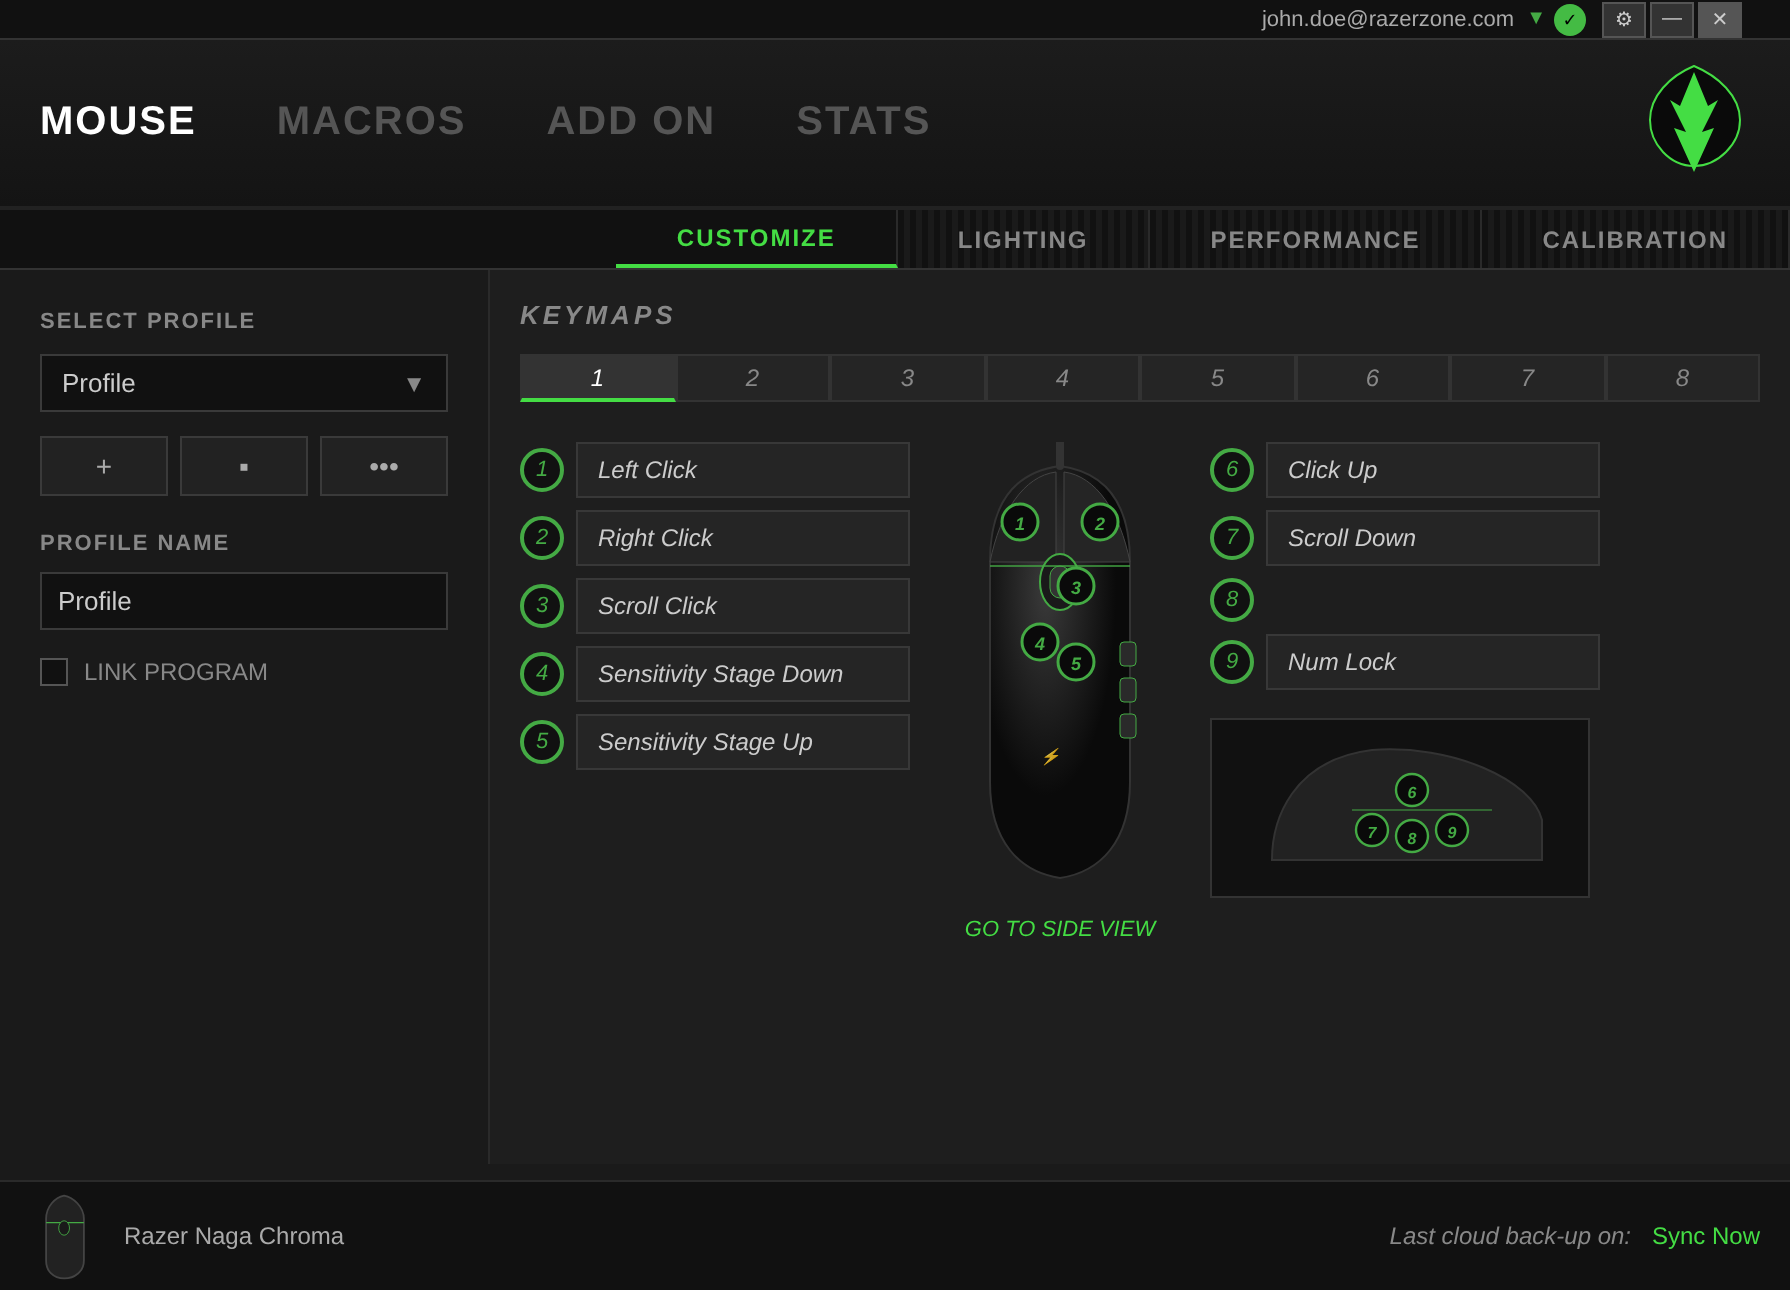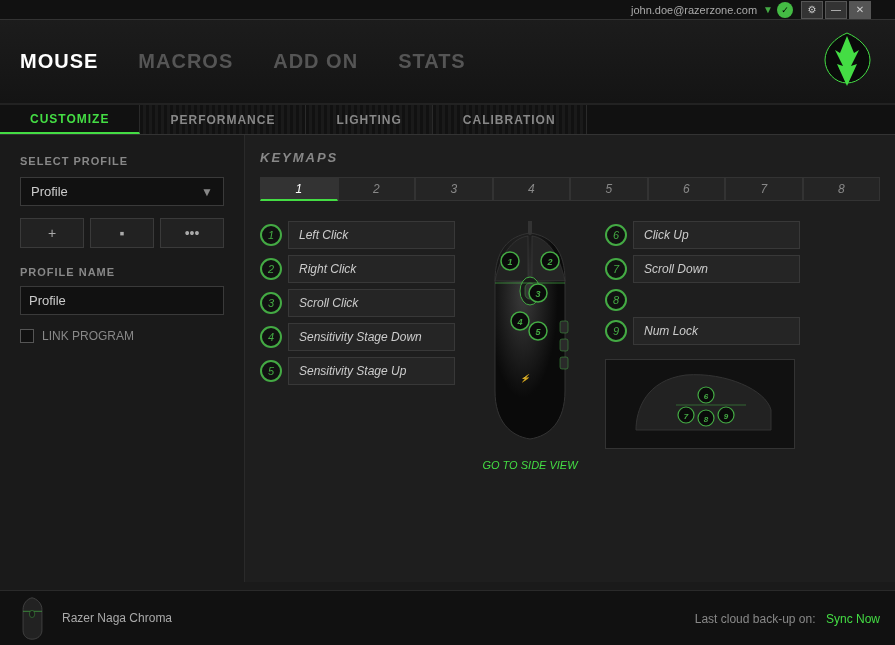--- a/index.html
+++ b/index.html
@@ -96,20 +96,21 @@
       color: #fff;
     }
 
     
     .sub-nav {
       height: 30px;
       background: #111;
       display: flex;
       align-items: stretch;
       border-bottom: 1px solid #333;
+      justify-content: flex-end;
     }
     .sub-nav-item {
       padding: 0 30px;
       display: flex;
       align-items: center;
       font-size: 12px;
       font-weight: bold;
       color: #888;
       cursor: pointer;
       letter-spacing: 1px;
@@ -364,20 +365,21 @@
       width: 35px;
       height: 45px;
     }
     .device-name {
       font-size: 12px;
       color: #aaa;
     }
     .sync-info {
       font-size: 12px;
       color: #888;
+      font-style: italic;
     }
     .sync-now-btn {
       font-size: 12px;
       color: #44dd44;
       cursor: pointer;
       margin-left: 6px;
       background: none;
       border: none;
     }
   </style>
@@ -408,22 +410,22 @@
       <g fill="none" stroke="#44dd44" stroke-width="1.5">
         <path d="M32 5 C20 10, 10 20, 10 32 C10 44, 20 55, 32 55 C44 55, 55 44, 55 32 C55 20, 44 10, 32 5Z" stroke-width="1" fill="#0a0a0a"></path>
         <path d="M32 8 L25 25 L20 22 L28 38 L22 36 L32 58 L42 36 L36 38 L44 22 L39 25 Z" fill="#44dd44" stroke="none"></path>
       </g>
     </svg>
   </div>
 </div>
 
 <div class="sub-nav">
   <div class="sub-nav-item active">CUSTOMIZE</div>
+  <div class="sub-nav-item">LIGHTING</div>
   <div class="sub-nav-item">PERFORMANCE</div>
-  <div class="sub-nav-item">LIGHTING</div>
   <div class="sub-nav-item">CALIBRATION</div>
 </div>
 
 <div class="main-content">
 
   <div class="sidebar">
     <div class="select-profile-label">SELECT PROFILE</div>
     <div class="profile-dropdown">
       <span>Profile</span>
       <span class="arrow">▼</span>

